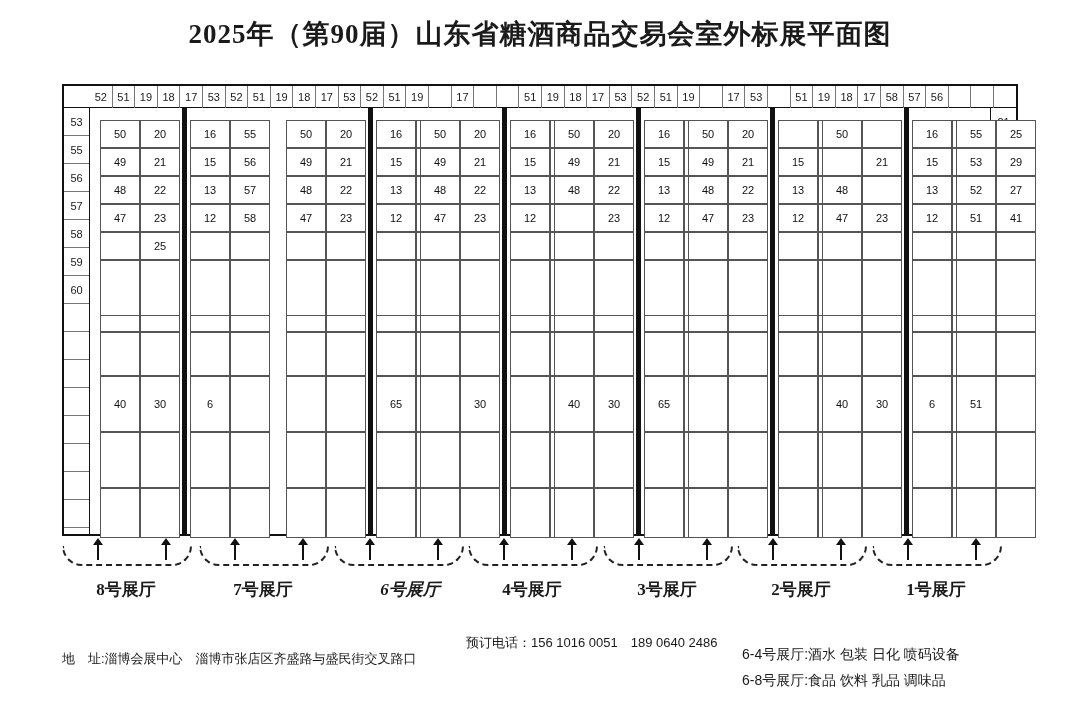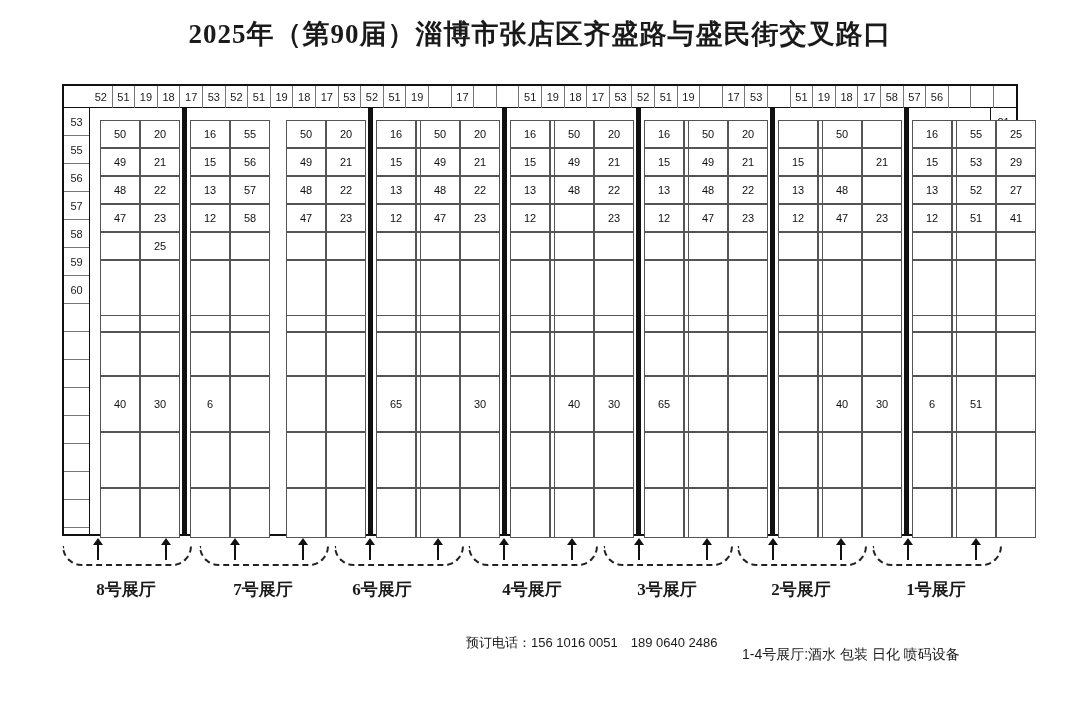--- a/index.html
+++ b/index.html
@@ -161,21 +161,21 @@
     line-height: 22px;
   }
   #footer-addr { left: 62px; top: 648px; }
   #footer-phone { left: 466px; top: 632px; }
   #footer-cat { left: 742px; top: 641px; font-size: 14px; line-height: 26px; }
   .footer-line { white-space: nowrap; }
 </style>
 </head>
 <body>
 
-<div id="page-title">2025年（第90届）淄博市张店区齐盛路与盛民街交叉路口</div>
+<div id="page-title">2025年（第90届）山东省糖酒商品交易会室外标展平面图</div>
 
 <div id="plan">
   <div class="top-strip" id="top-strip">
       <div class="tcell" style="left: 26px; width: 22.6px;">52</div>
       <div class="tcell" style="left: 48.6px; width: 22.6px;">51</div>
       <div class="tcell" style="left: 71.2px; width: 22.6px;">19</div>
       <div class="tcell" style="left: 93.8px; width: 22.6px;">18</div>
       <div class="tcell" style="left: 116.4px; width: 22.6px;">17</div>
       <div class="tcell" style="left: 139px; width: 22.6px;">53</div>
       <div class="tcell" style="left: 161.6px; width: 22.6px;">52</div>
@@ -562,39 +562,41 @@
     <div class="arrow" style="left: 160px; top: 538px;"></div>
     <div class="bracket" style="left: 62px; top: 546px; width: 130px;"></div>
     <div class="hall-label" style="left: 42px; top: 578px; width: 168px;">8号展厅</div>
     <div class="arrow" style="left: 229px; top: 538px;"></div>
     <div class="arrow" style="left: 297px; top: 538px;"></div>
     <div class="bracket" style="left: 199px; top: 546px; width: 130px;"></div>
     <div class="hall-label" style="left: 179px; top: 578px; width: 168px;">7号展厅</div>
     <div class="arrow" style="left: 364px; top: 538px;"></div>
     <div class="arrow" style="left: 432px; top: 538px;"></div>
     <div class="bracket" style="left: 334px; top: 546px; width: 130px;"></div>
-    <div class="hall-label" style="left: 298px; top: 578px; width: 168px;">6号展厅</div>
+    <div class="hall-label" style="left: 326px; top: 578px; width: 168px; font-style: italic;">6号展厅</div>
     <div class="arrow" style="left: 498px; top: 538px;"></div>
     <div class="arrow" style="left: 566px; top: 538px;"></div>
     <div class="bracket" style="left: 468px; top: 546px; width: 130px;"></div>
     <div class="hall-label" style="left: 448px; top: 578px; width: 168px;">4号展厅</div>
     <div class="arrow" style="left: 633px; top: 538px;"></div>
     <div class="arrow" style="left: 701px; top: 538px;"></div>
     <div class="bracket" style="left: 603px; top: 546px; width: 130px;"></div>
     <div class="hall-label" style="left: 583px; top: 578px; width: 168px;">3号展厅</div>
     <div class="arrow" style="left: 767px; top: 538px;"></div>
     <div class="arrow" style="left: 835px; top: 538px;"></div>
     <div class="bracket" style="left: 737px; top: 546px; width: 130px;"></div>
     <div class="hall-label" style="left: 717px; top: 578px; width: 168px;">2号展厅</div>
     <div class="arrow" style="left: 902px; top: 538px;"></div>
     <div class="arrow" style="left: 970px; top: 538px;"></div>
     <div class="bracket" style="left: 872px; top: 546px; width: 130px;"></div>
     <div class="hall-label" style="left: 852px; top: 578px; width: 168px;">1号展厅</div>
   </div>
 
 <div class="footer" id="footer-addr">
+  <div class="footer-line">地　址:淄博会展中心　淄博市张店区齐盛路与盛民街交叉路口</div>
 </div>
 <div class="footer" id="footer-phone">
   <div class="footer-line">预订电话：156 1016 0051　189 0640 2486</div>
 </div>
 <div class="footer" id="footer-cat">
-  <div class="footer-line">1-4号展厅:酒水 包装 日化 喷码设备</div>
+  <div class="footer-line">6-4号展厅:酒水 包装 日化 喷码设备</div>
+  <div class="footer-line">6-8号展厅:食品 饮料 乳品 调味品</div>
 </div>
 
 </body></html>

